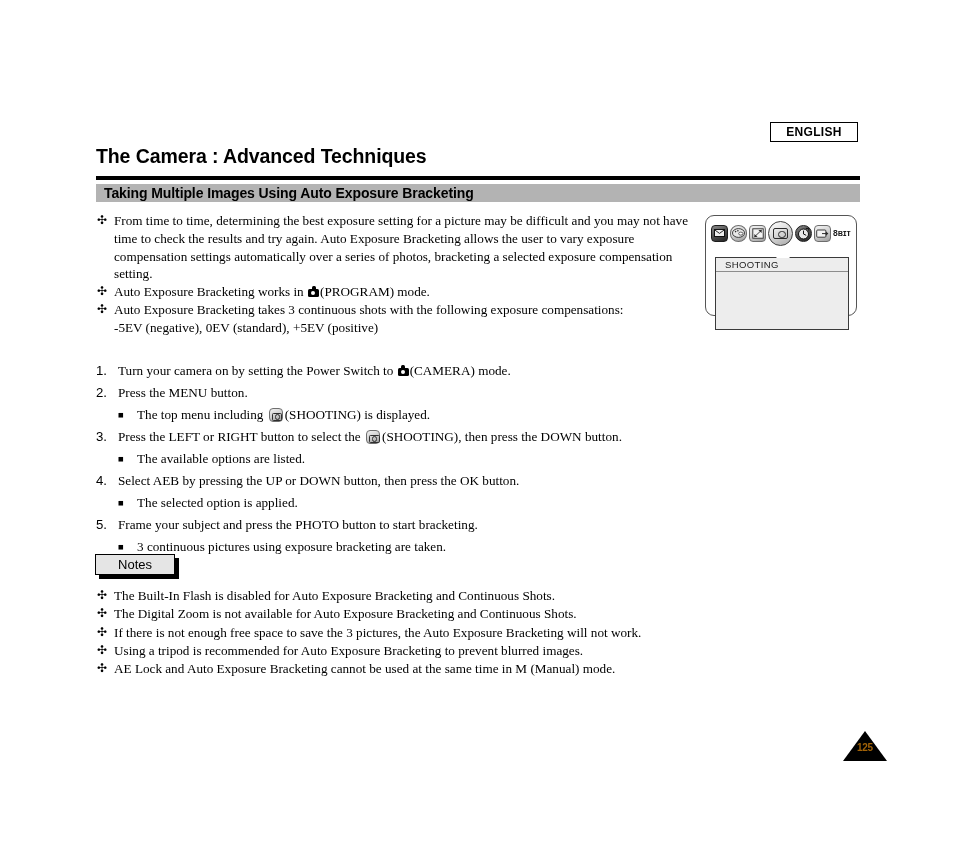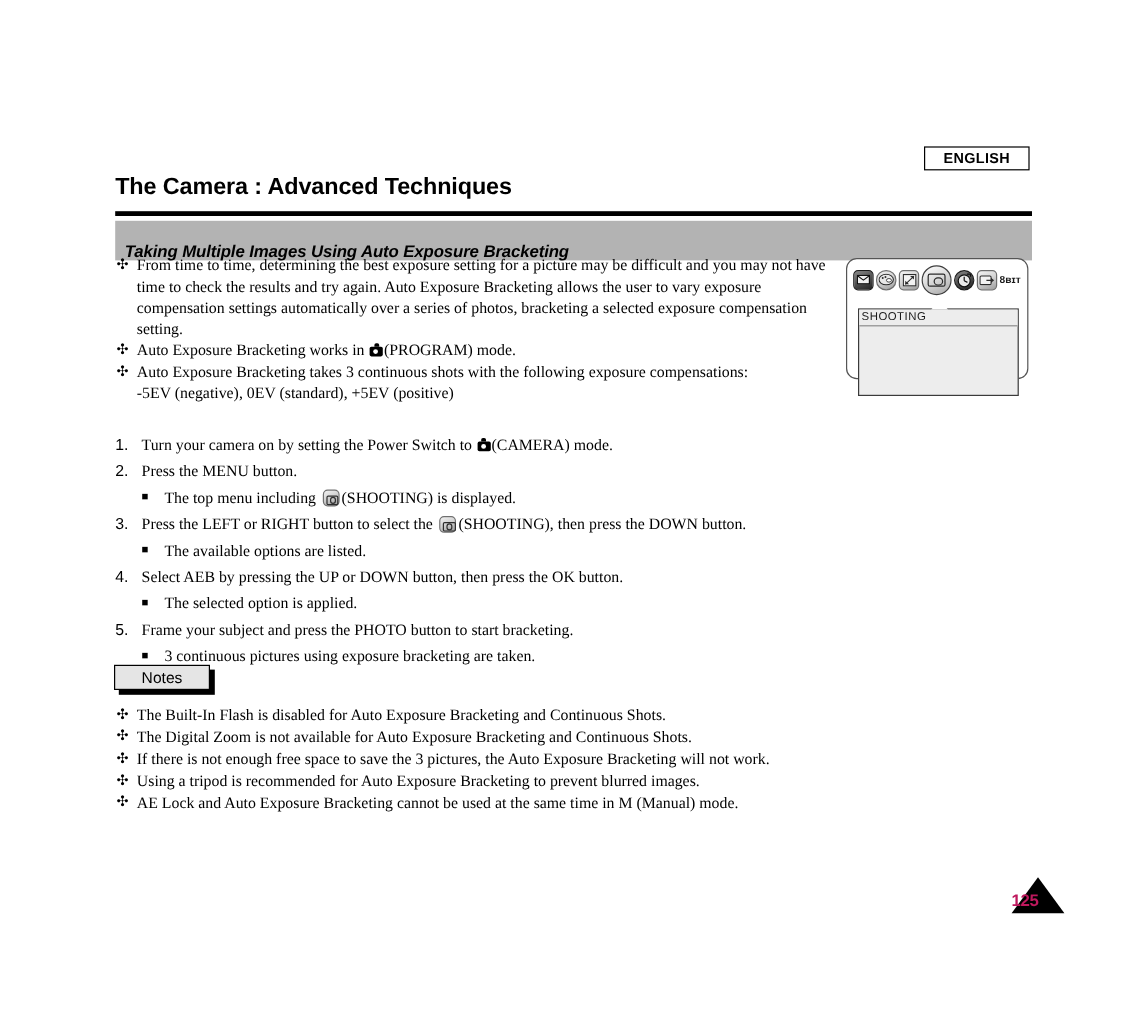--- a/index.html
+++ b/index.html
@@ -39,23 +39,23 @@
     position: absolute;
     left: 96px; top: 176px;
     width: 764px; height: 3.5px;
     background: #000;
   }
 
   
   #section-bar {
     position: absolute;
     left: 96px; top: 184px;
-    width: 764px; height: 33px;
+    width: 764px; height: 18px;
     background: #b3b3b3;
-    display: flex; align-items: flex-end; font-style: italic;
+    display: flex; align-items: center;
   }
   #section-bar .label {
     padding-left: 8px;
     font-size: 14px;
     font-weight: bold;
     letter-spacing: -0.1px;
     white-space: nowrap;
   }
 
   
@@ -226,21 +226,21 @@
     width: 134px; height: 73px;
     border: 1.4px solid #3a3a3a;
     background: #ededed;
   }
   #lcd-menu-title {
     position: relative;
     height: 14px;
     border-bottom: 1px solid #8d8d8d;
     font-size: 9.5px;
     letter-spacing: 0.4px;
-    padding-left: 2px;
+    padding-left: 9px;
     display: flex; align-items: center;
     color: #1a1a1a;
     background: #ededed;
   }
   #lcd-menu-body {
     position: relative;
     height: 57px;
     display: flex;
   }
   #lcd-menu-left {
@@ -364,22 +364,23 @@
     left: 0; top: 0;
     width: 0; height: 0;
     border-left: 22px solid transparent;
     border-right: 22px solid transparent;
     border-bottom: 30px solid #000;
   }
   #page-number .pnum {
     position: absolute;
     left: 0; top: 11px;
     width: 44px;
-    color: #be185d;
-    font-size: 14px;
+    text-align: center;
+    color: #a16207;
+    font-size: 10px;
     font-weight: bold;
     letter-spacing: -0.3px;
     z-index: 2;
   }
 </style>
 </head>
 <body>
 
 <div id="english-badge">
   <span>ENGLISH</span>

